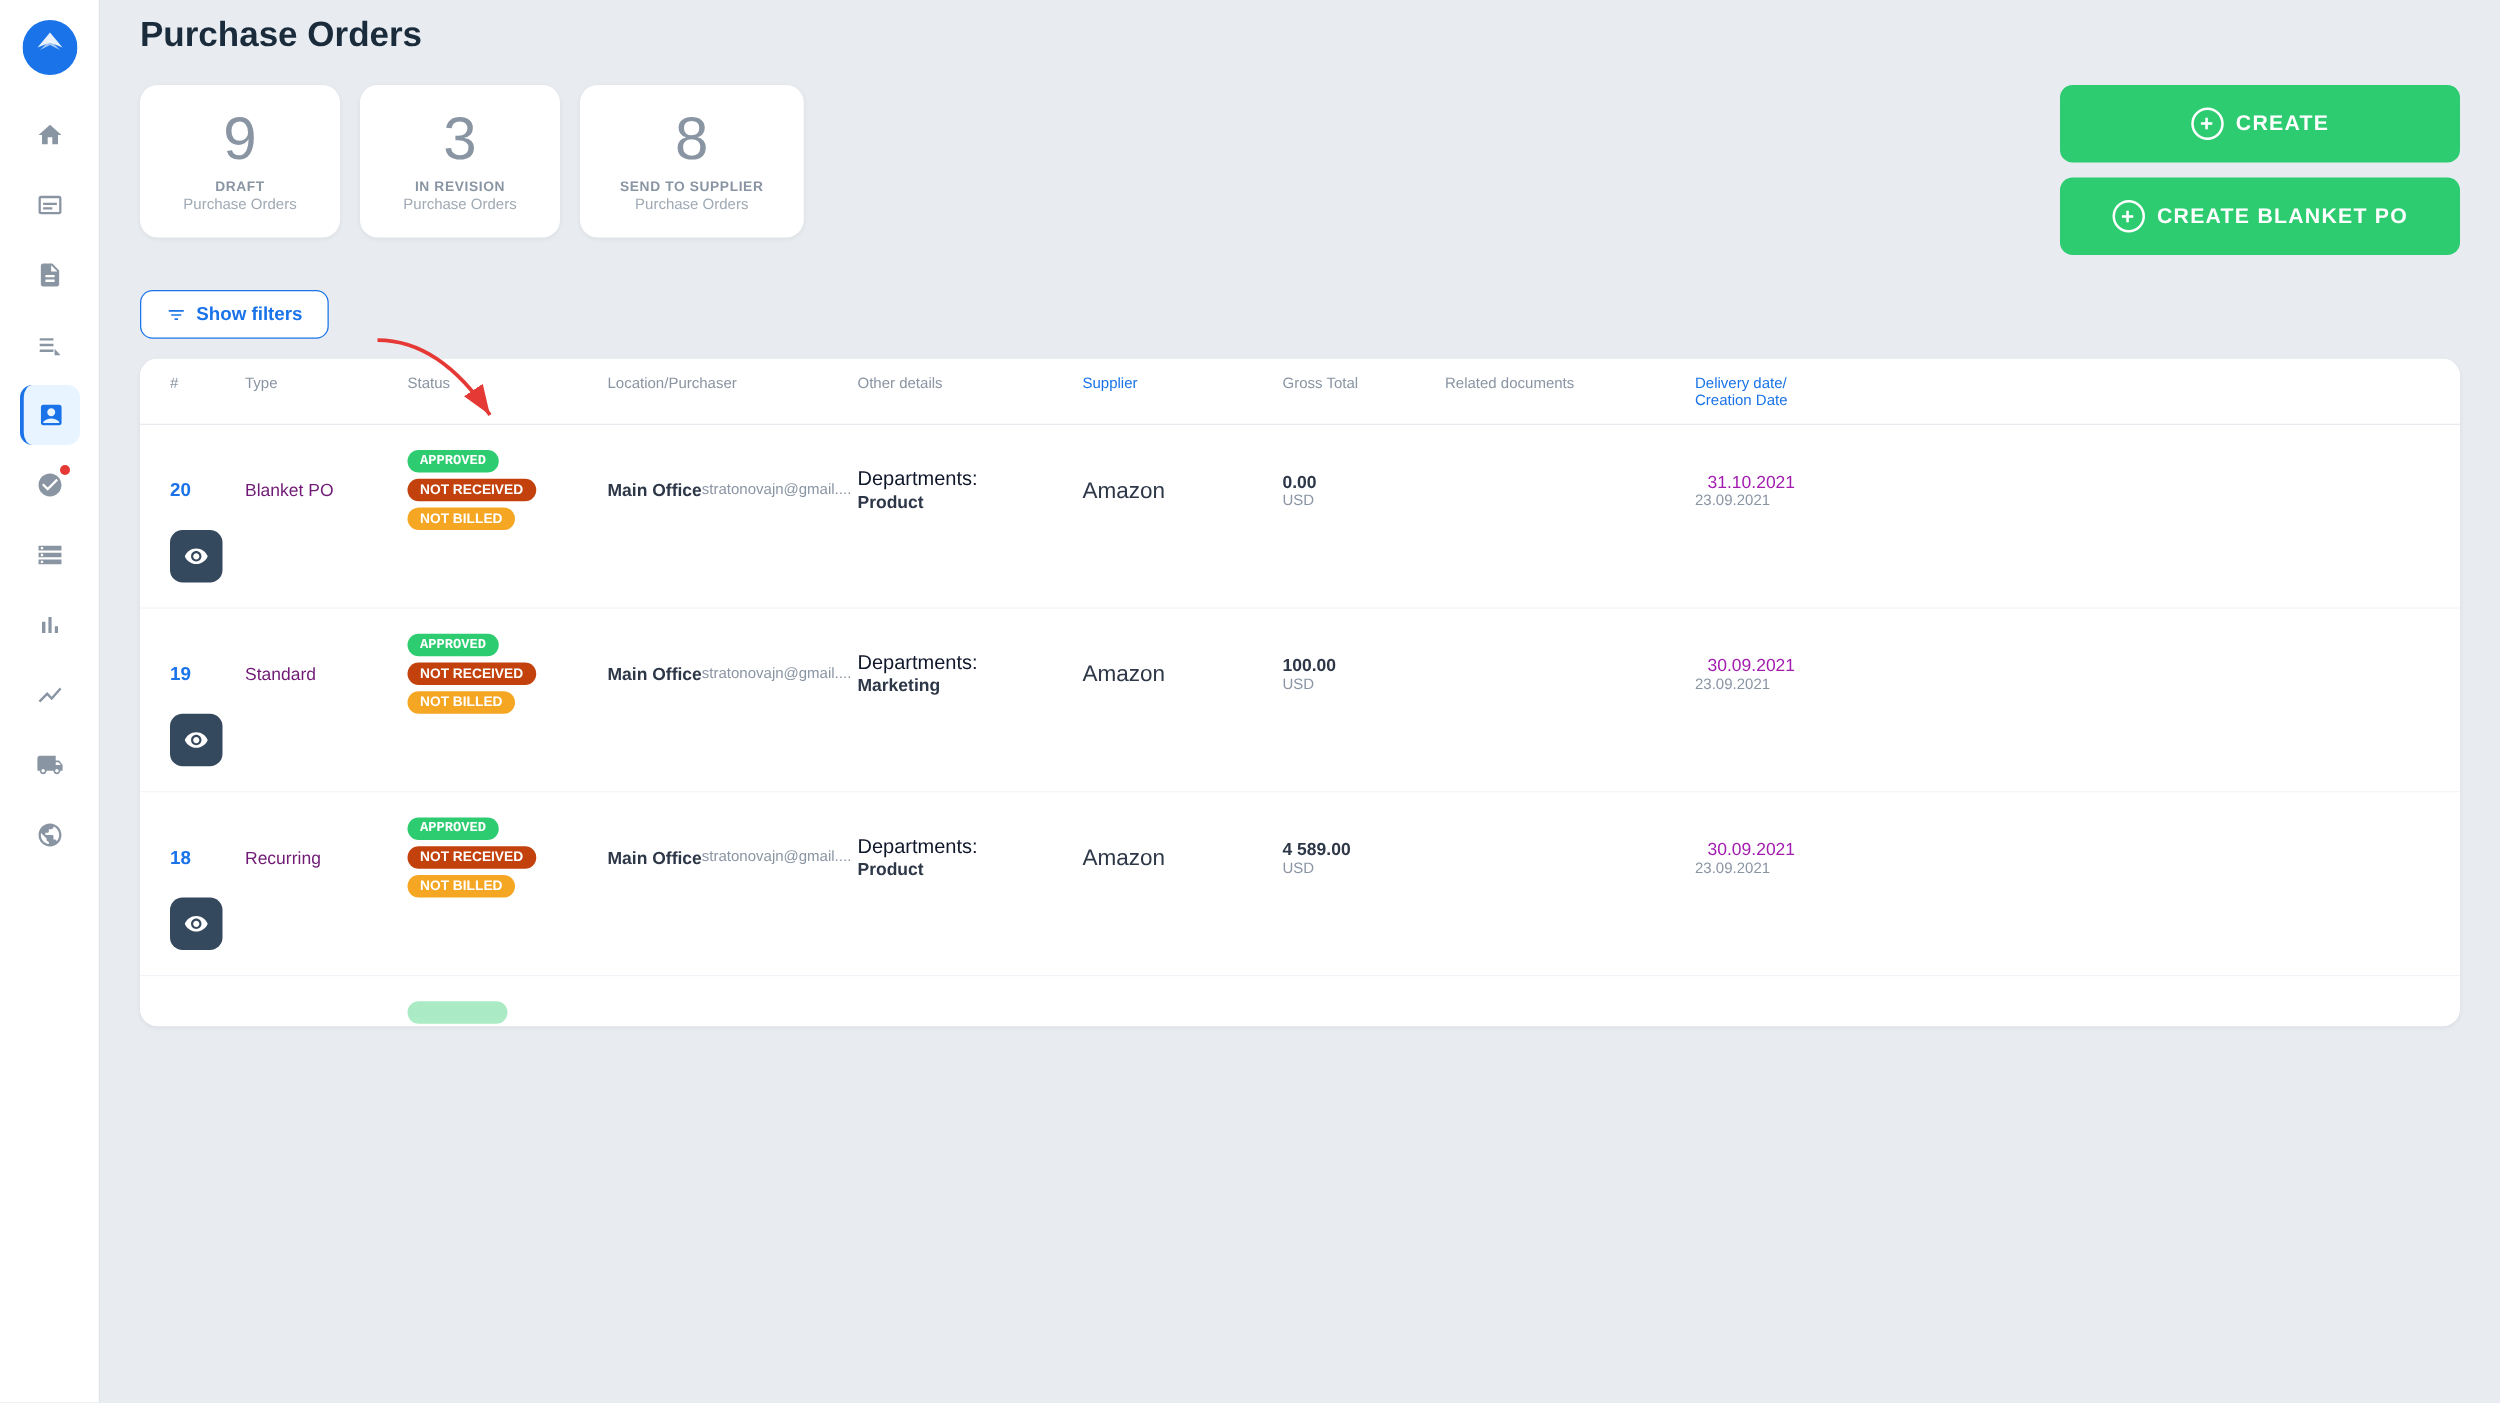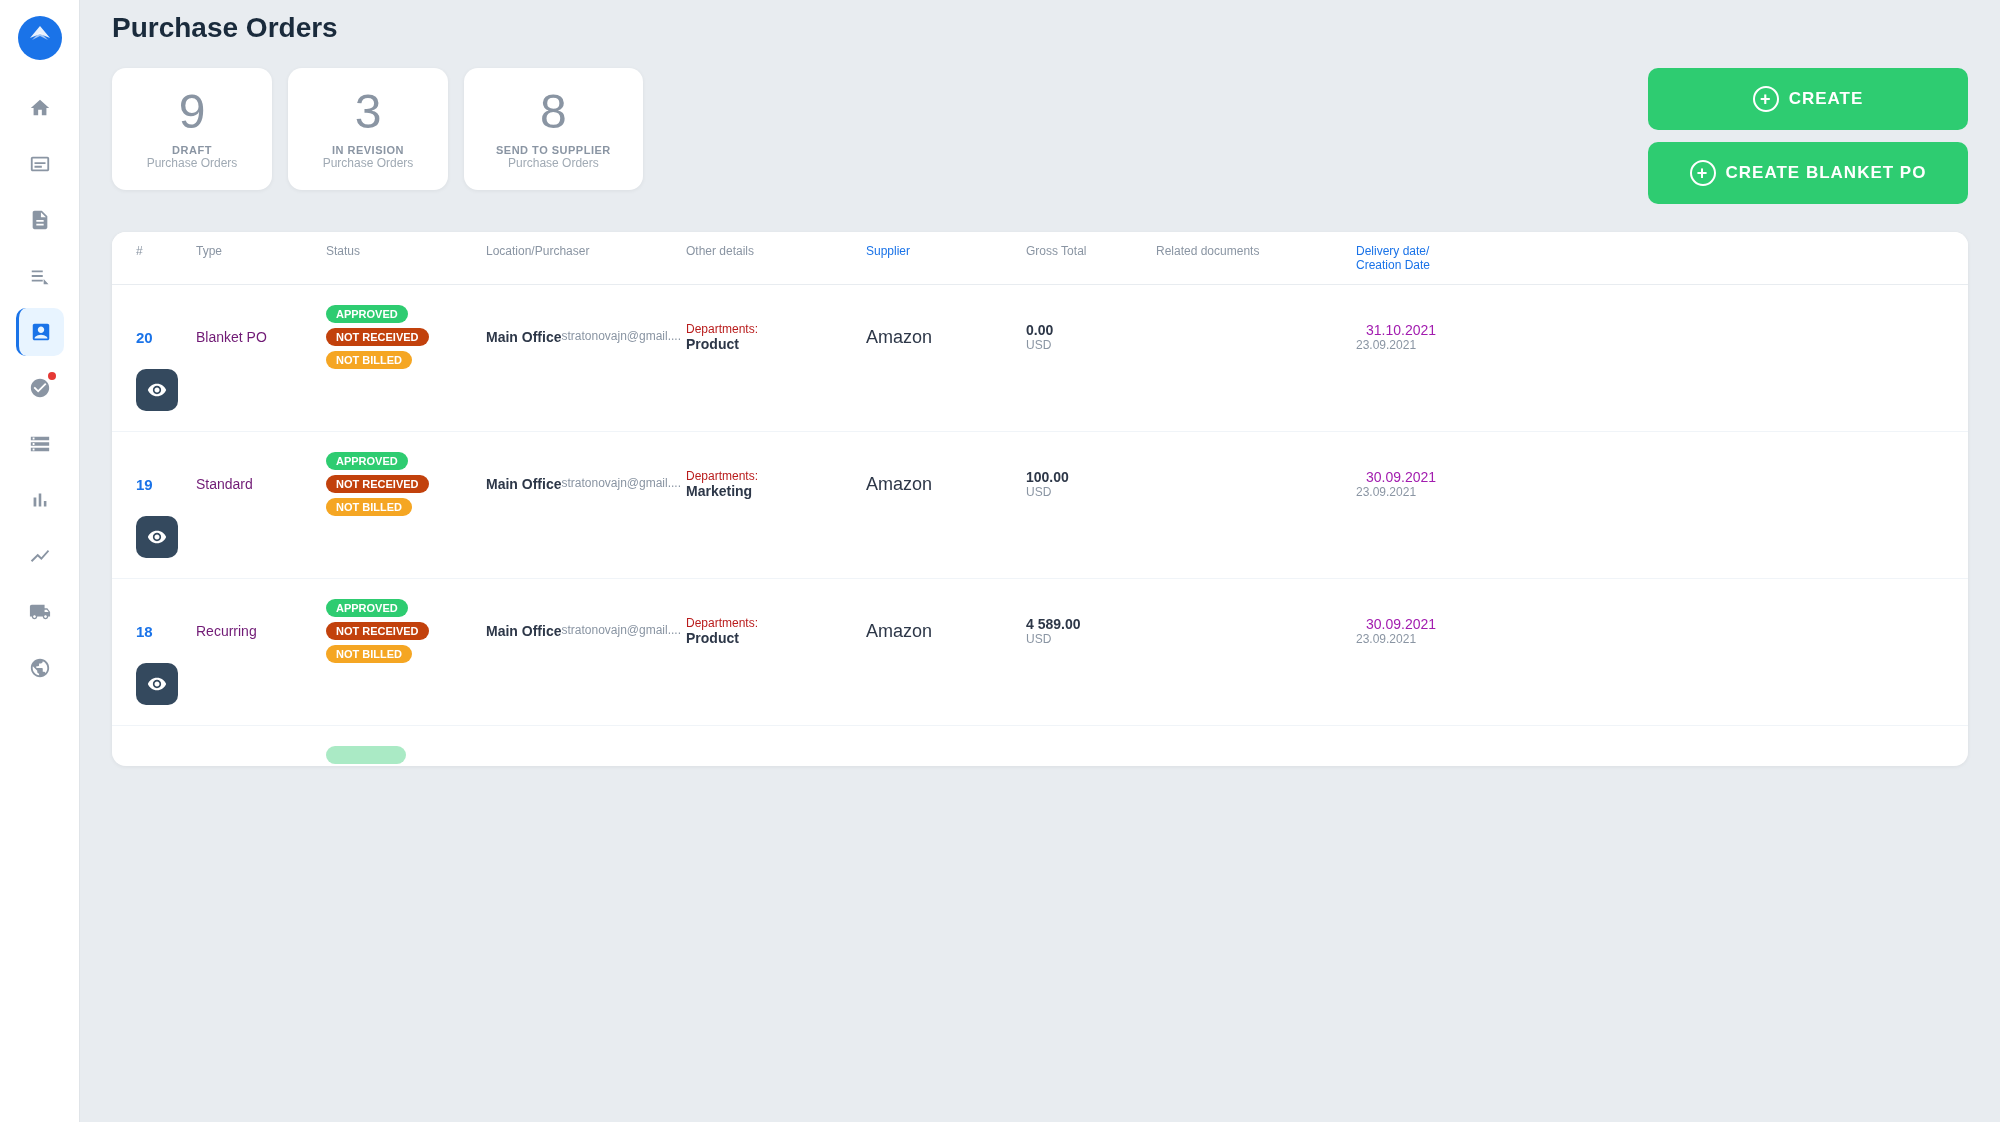--- a/index.html
+++ b/index.html
@@ -223,40 +223,40 @@
     }
     .badge-pill {
       display: inline-block;
       border-radius: 20px;
       padding: 3px 10px;
       font-size: 11px;
       font-weight: 700;
       text-align: center;
       width: fit-content;
     }
-    .badge-approved { background: #2ecc71; color: #fff; }
+    .badge-approved { background: #2ecc71; color: #fff; font-family: Liberation Mono, monospace; }
     .badge-not-received { background: #c2410c; color: #fff; }
     .badge-not-billed { background: #f5a623; color: #fff; }
 
     .location-block {
       display: flex;
     }
     .location-name {
       font-size: 14px;
       font-weight: 600;
       color: #2d3748;
     }
     .location-email {
       font-size: 12px;
       color: #8a95a3;
     }
 
     .other-details .dept-label {
-      font-size: 12px;
-      color: #b91c1c;
+      font-size: 16px;
+      color: #0f172a;
     }
     .other-details .dept-value {
       font-size: 14px;
       font-weight: 700;
       color: #2d3748;
     }
 
     .supplier-name {
       font-size: 18px;
       color: #2d3748;
@@ -401,20 +401,37 @@
         <div class="btn-icon">+</div>
         <span>CREATE</span>
       </button>
       <button class="btn-create">
         <div class="btn-icon">+</div>
         <span>CREATE BLANKET PO</span>
       </button>
     </div>
   </div>
 
+  <div class="filter-bar annotation-container">
+    <button class="show-filters-btn">
+      <svg width="16" height="16" viewBox="0 0 24 24" fill="#1a73e8">
+          <path d="M10 18h4v-2h-4v2zM3 6v2h18V6H3zm3 7h12v-2H6v2z"></path>
+        </svg>
+      <span>Show filters</span>
+    </button>
+    
+    <svg class="arrow-svg" width="120" height="90" viewBox="0 0 120 90">
+      <defs>
+        <marker id="arrowhead" markerWidth="8" markerHeight="6" refX="8" refY="3" orient="auto">
+          <polygon points="0 0, 8 3, 0 6" fill="#e53935"></polygon>
+        </marker>
+      </defs>
+      <path d="M 10 10 Q 60 10 100 70" stroke="#e53935" stroke-width="3" fill="none" marker-end="url(#arrowhead)"></path>
+    </svg>
+  </div>
 
   <div class="table-container">
 
     <div class="table-header">
       <div class="col-header">#</div>
       <div class="col-header">Type</div>
       <div class="col-header">Status</div>
       <div class="col-header">Location/Purchaser</div>
       <div class="col-header">Other details</div>
       <div class="col-header blue">Supplier</div>

